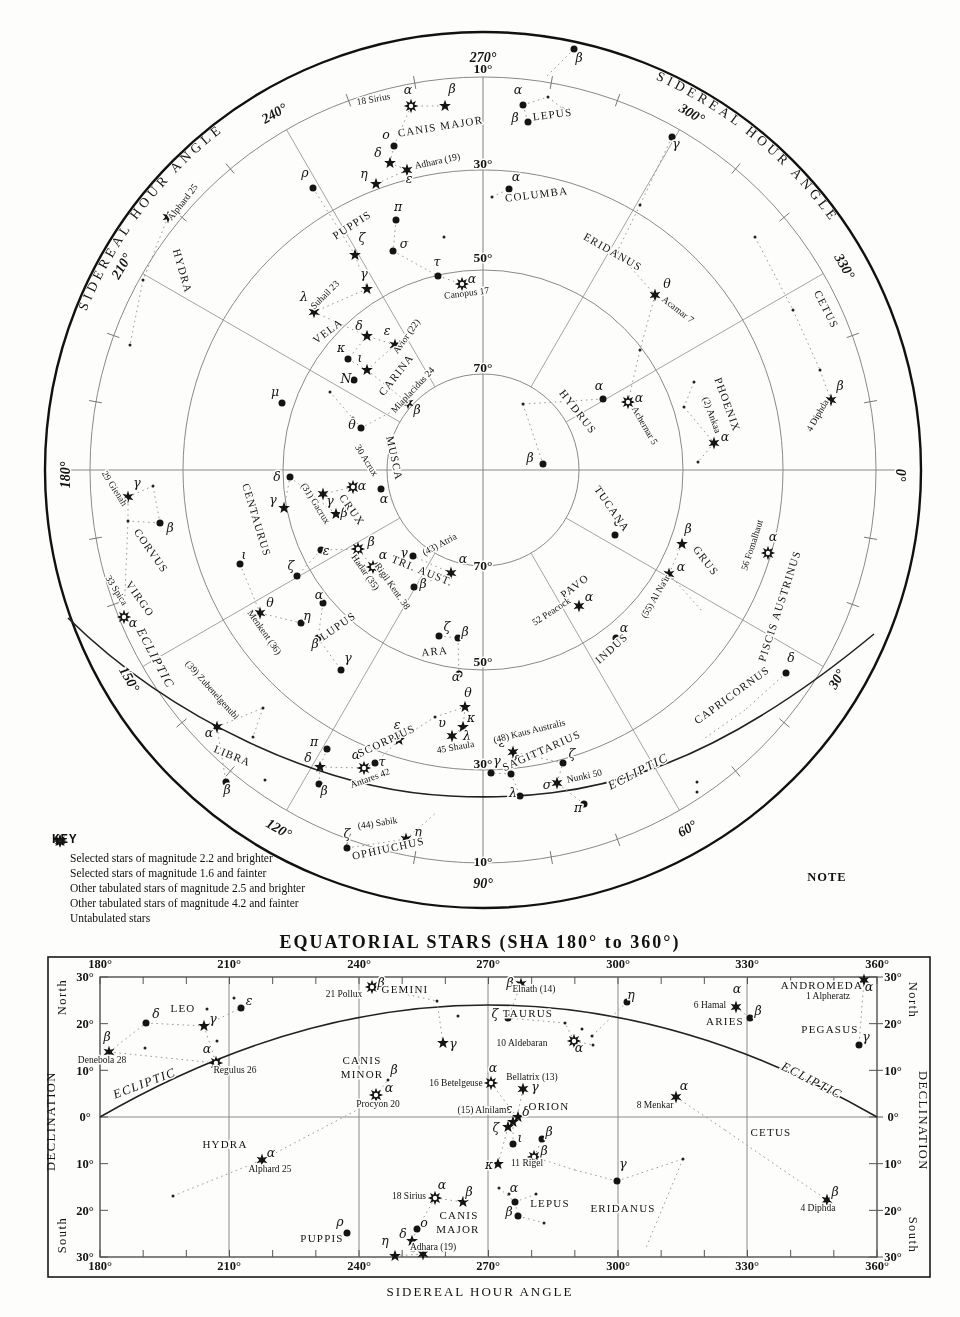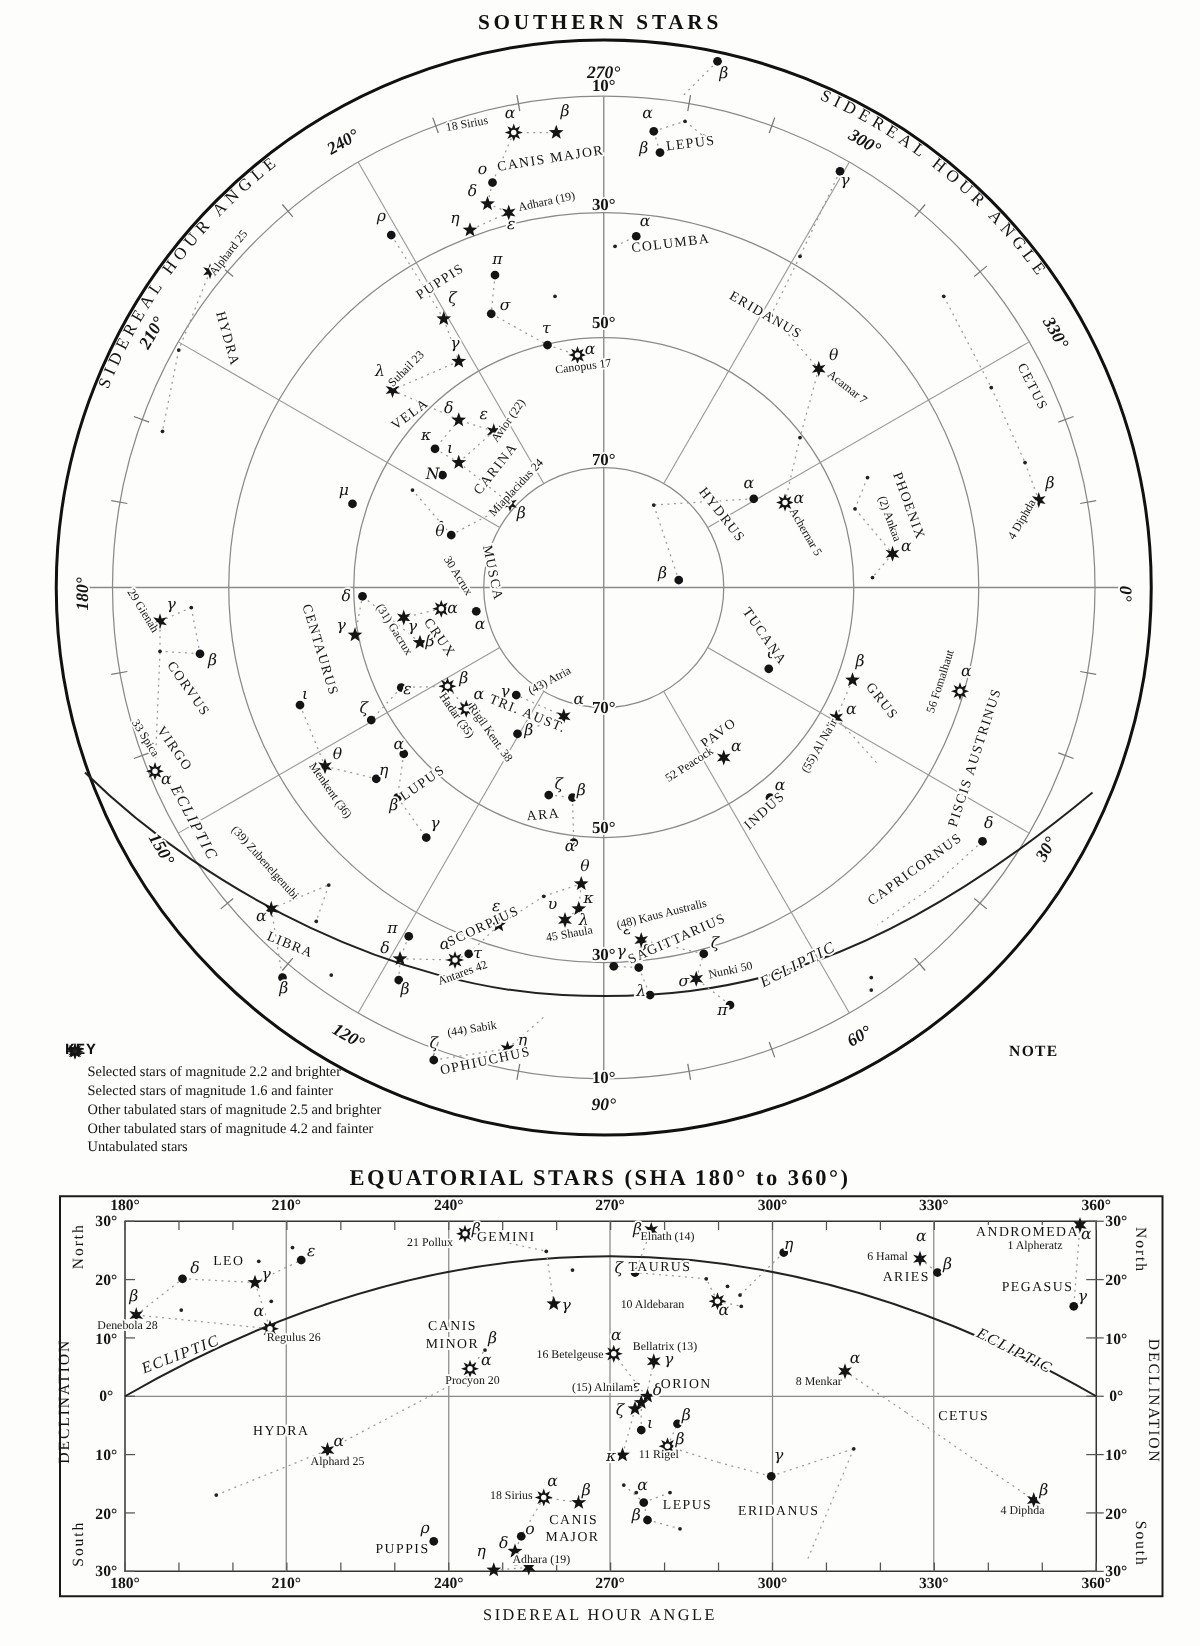--- a/index.html
+++ b/index.html
@@ -20,28 +20,27 @@
   .main-title{position:absolute;top:8px;left:0;width:100%;text-align:center;
               font-weight:bold;font-size:17px;letter-spacing:3px;}
   .eq-title{position:absolute;top:932px;left:0;width:100%;text-align:center;
             font-weight:bold;font-size:18px;letter-spacing:2px;}
   .bottom-axis{position:absolute;top:1284px;left:0;width:100%;text-align:center;
                font-size:13px;letter-spacing:2px;}
   .key{position:absolute;left:52px;top:833px;width:270px;font-size:11.5px;}
   .key-heading{width:210px;font-weight:bold;font-size:12.5px;letter-spacing:1px;margin-bottom:3px;font-family:Liberation Mono, monospace;}
   .key-item{display:flex;align-items:center;height:15.2px;}
   .key-item .sym{width:18px;flex:0 0 18px;display:flex;justify-content:flex-start;}
-  .note{position:absolute;left:712px;top:834px;width:230px;font-size:11px;line-height:15px;}
+  .note{position:absolute;left:712px;top:870px;width:230px;font-size:11px;line-height:15px;}
   .note-heading{text-align:center;font-weight:bold;font-size:12.5px;letter-spacing:1px;margin-bottom:3px;}
 </style>
 </head>
 <body>
 
 <div class="page">
-  <div class="main-title">SOUTHERN STARS</div>
   <svg id="sky" width="960" height="1317" viewBox="0 0 960 1317">
       <g>
         <circle cx="483" cy="470" r="438" fill="none" stroke="#111" stroke-width="2.4"></circle>
         <circle cx="483" cy="470" r="96" fill="none" stroke="#8a8a8a" stroke-width="1"></circle>
         <circle cx="483" cy="470" r="200" fill="none" stroke="#8a8a8a" stroke-width="1"></circle>
         <circle cx="483" cy="470" r="300" fill="none" stroke="#8a8a8a" stroke-width="1"></circle>
         <circle cx="483" cy="470" r="393" fill="none" stroke="#8a8a8a" stroke-width="1"></circle>
         <line x1="483" y1="77" x2="483" y2="863" stroke="#8a8a8a" stroke-width="1.1"></line>
         <line x1="71" y1="470" x2="895" y2="470" stroke="#8a8a8a" stroke-width="1.1"></line>
         <line x1="531" y1="386.8615612366939" x2="679.5" y2="129.6520163127156" stroke="#999" stroke-width="0.9"></line>

